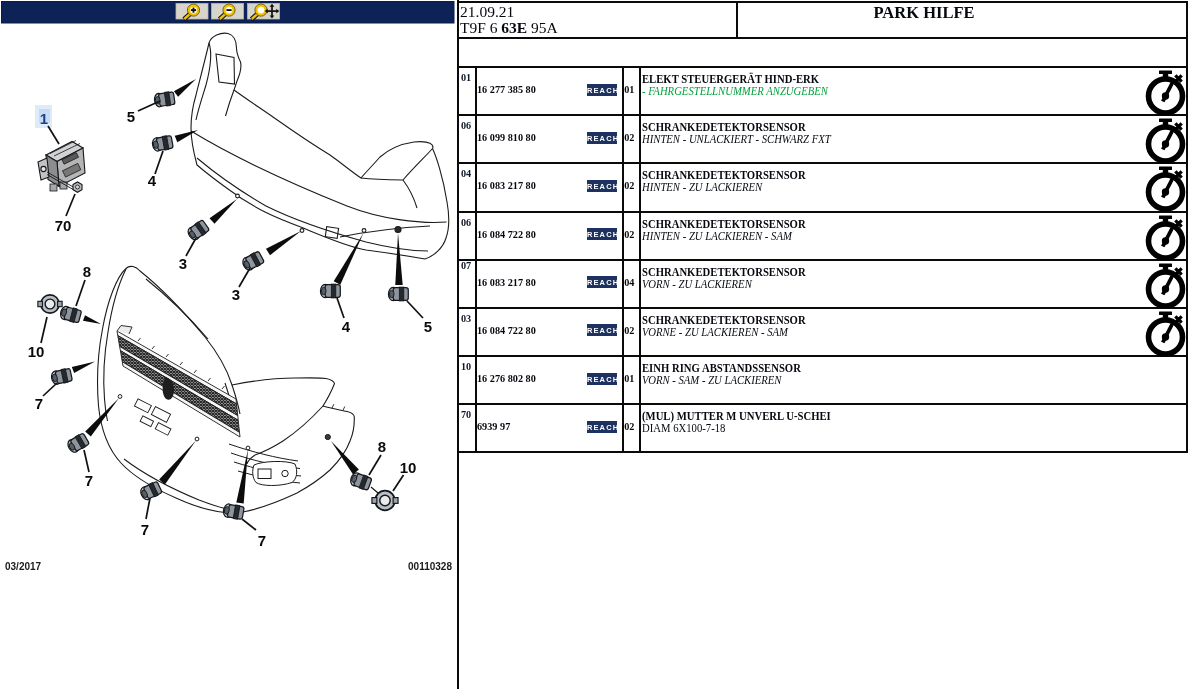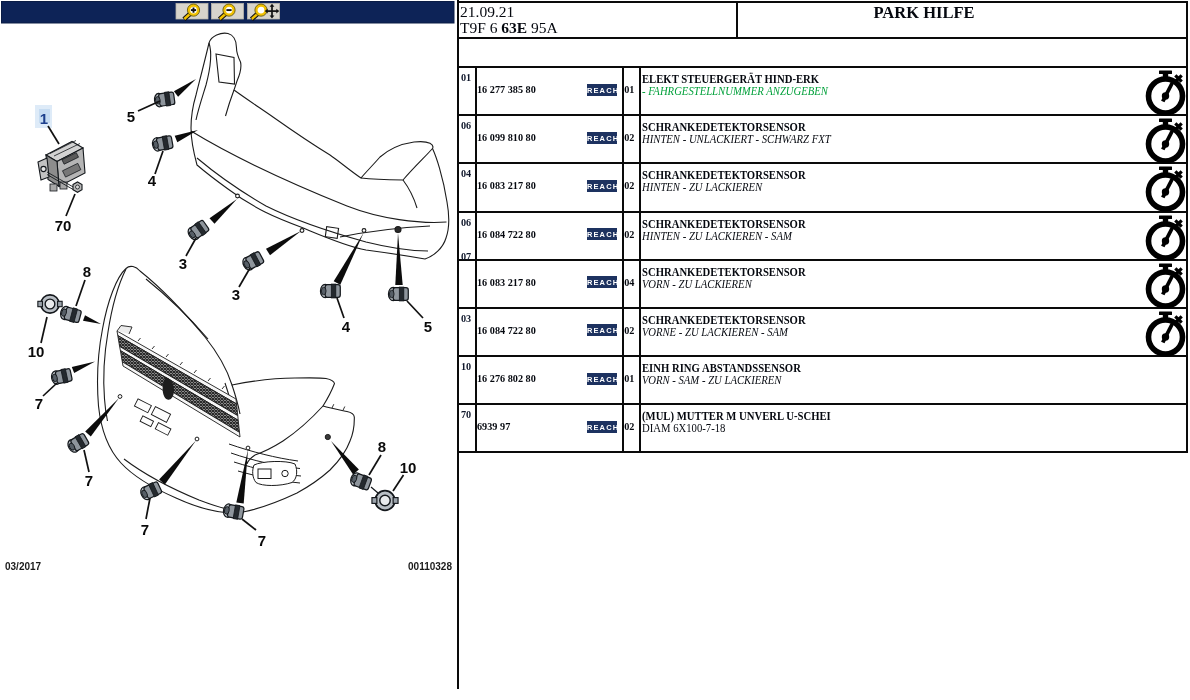--- a/index.html
+++ b/index.html
@@ -101,21 +101,21 @@
 <rect x="19.8" y="3" width="5.4" height="7" fill="#000"></rect>
 <g transform="rotate(45 35.5 8.5)">
       <rect x="33.9" y="4" width="3.2" height="9" fill="#000"></rect>
       <rect x="31" y="6.9" width="9" height="3.2" fill="#000"></rect>
     </g>
 <circle cx="22.5" cy="26" r="17" fill="#fff" stroke="#000" stroke-width="5.6"></circle>
 <line x1="22.5" y1="26" x2="29.5" y2="12.5" stroke="#000" stroke-width="3.8"></line>
 <line x1="22.5" y1="26" x2="19.8" y2="31.5" stroke="#000" stroke-width="3.8"></line>
 <circle cx="22.5" cy="26" r="3.7" fill="#000"></circle>
 </svg>
-<div class="ref" style="left:461px;top:250px">07</div>
+<div class="ref" style="left:461px;top:259px">07</div>
 <div class="pn" style="left:477px;top:275.6px">16 083 217 80</div>
 <div class="reach" style="left:587px;top:276.1px">REACH</div>
 <div class="qty" style="left:621px;top:275.6px">04</div>
 <div class="d1" style="left:642px;top:263.6px">SCHRANKEDETEKTORSENSOR</div>
 <div class="d2" style="left:642px;top:275.6px">VORN - ZU LACKIEREN</div>
 <svg class="abs" style="left:1143px;top:262.6px" width="45" height="47" viewBox="0 0 45 47">
 <rect x="16" y="0.5" width="13" height="3.6" rx="0.5" fill="#000"></rect>
 <rect x="19.8" y="3" width="5.4" height="7" fill="#000"></rect>
 <g transform="rotate(45 35.5 8.5)">
       <rect x="33.9" y="4" width="3.2" height="9" fill="#000"></rect>

